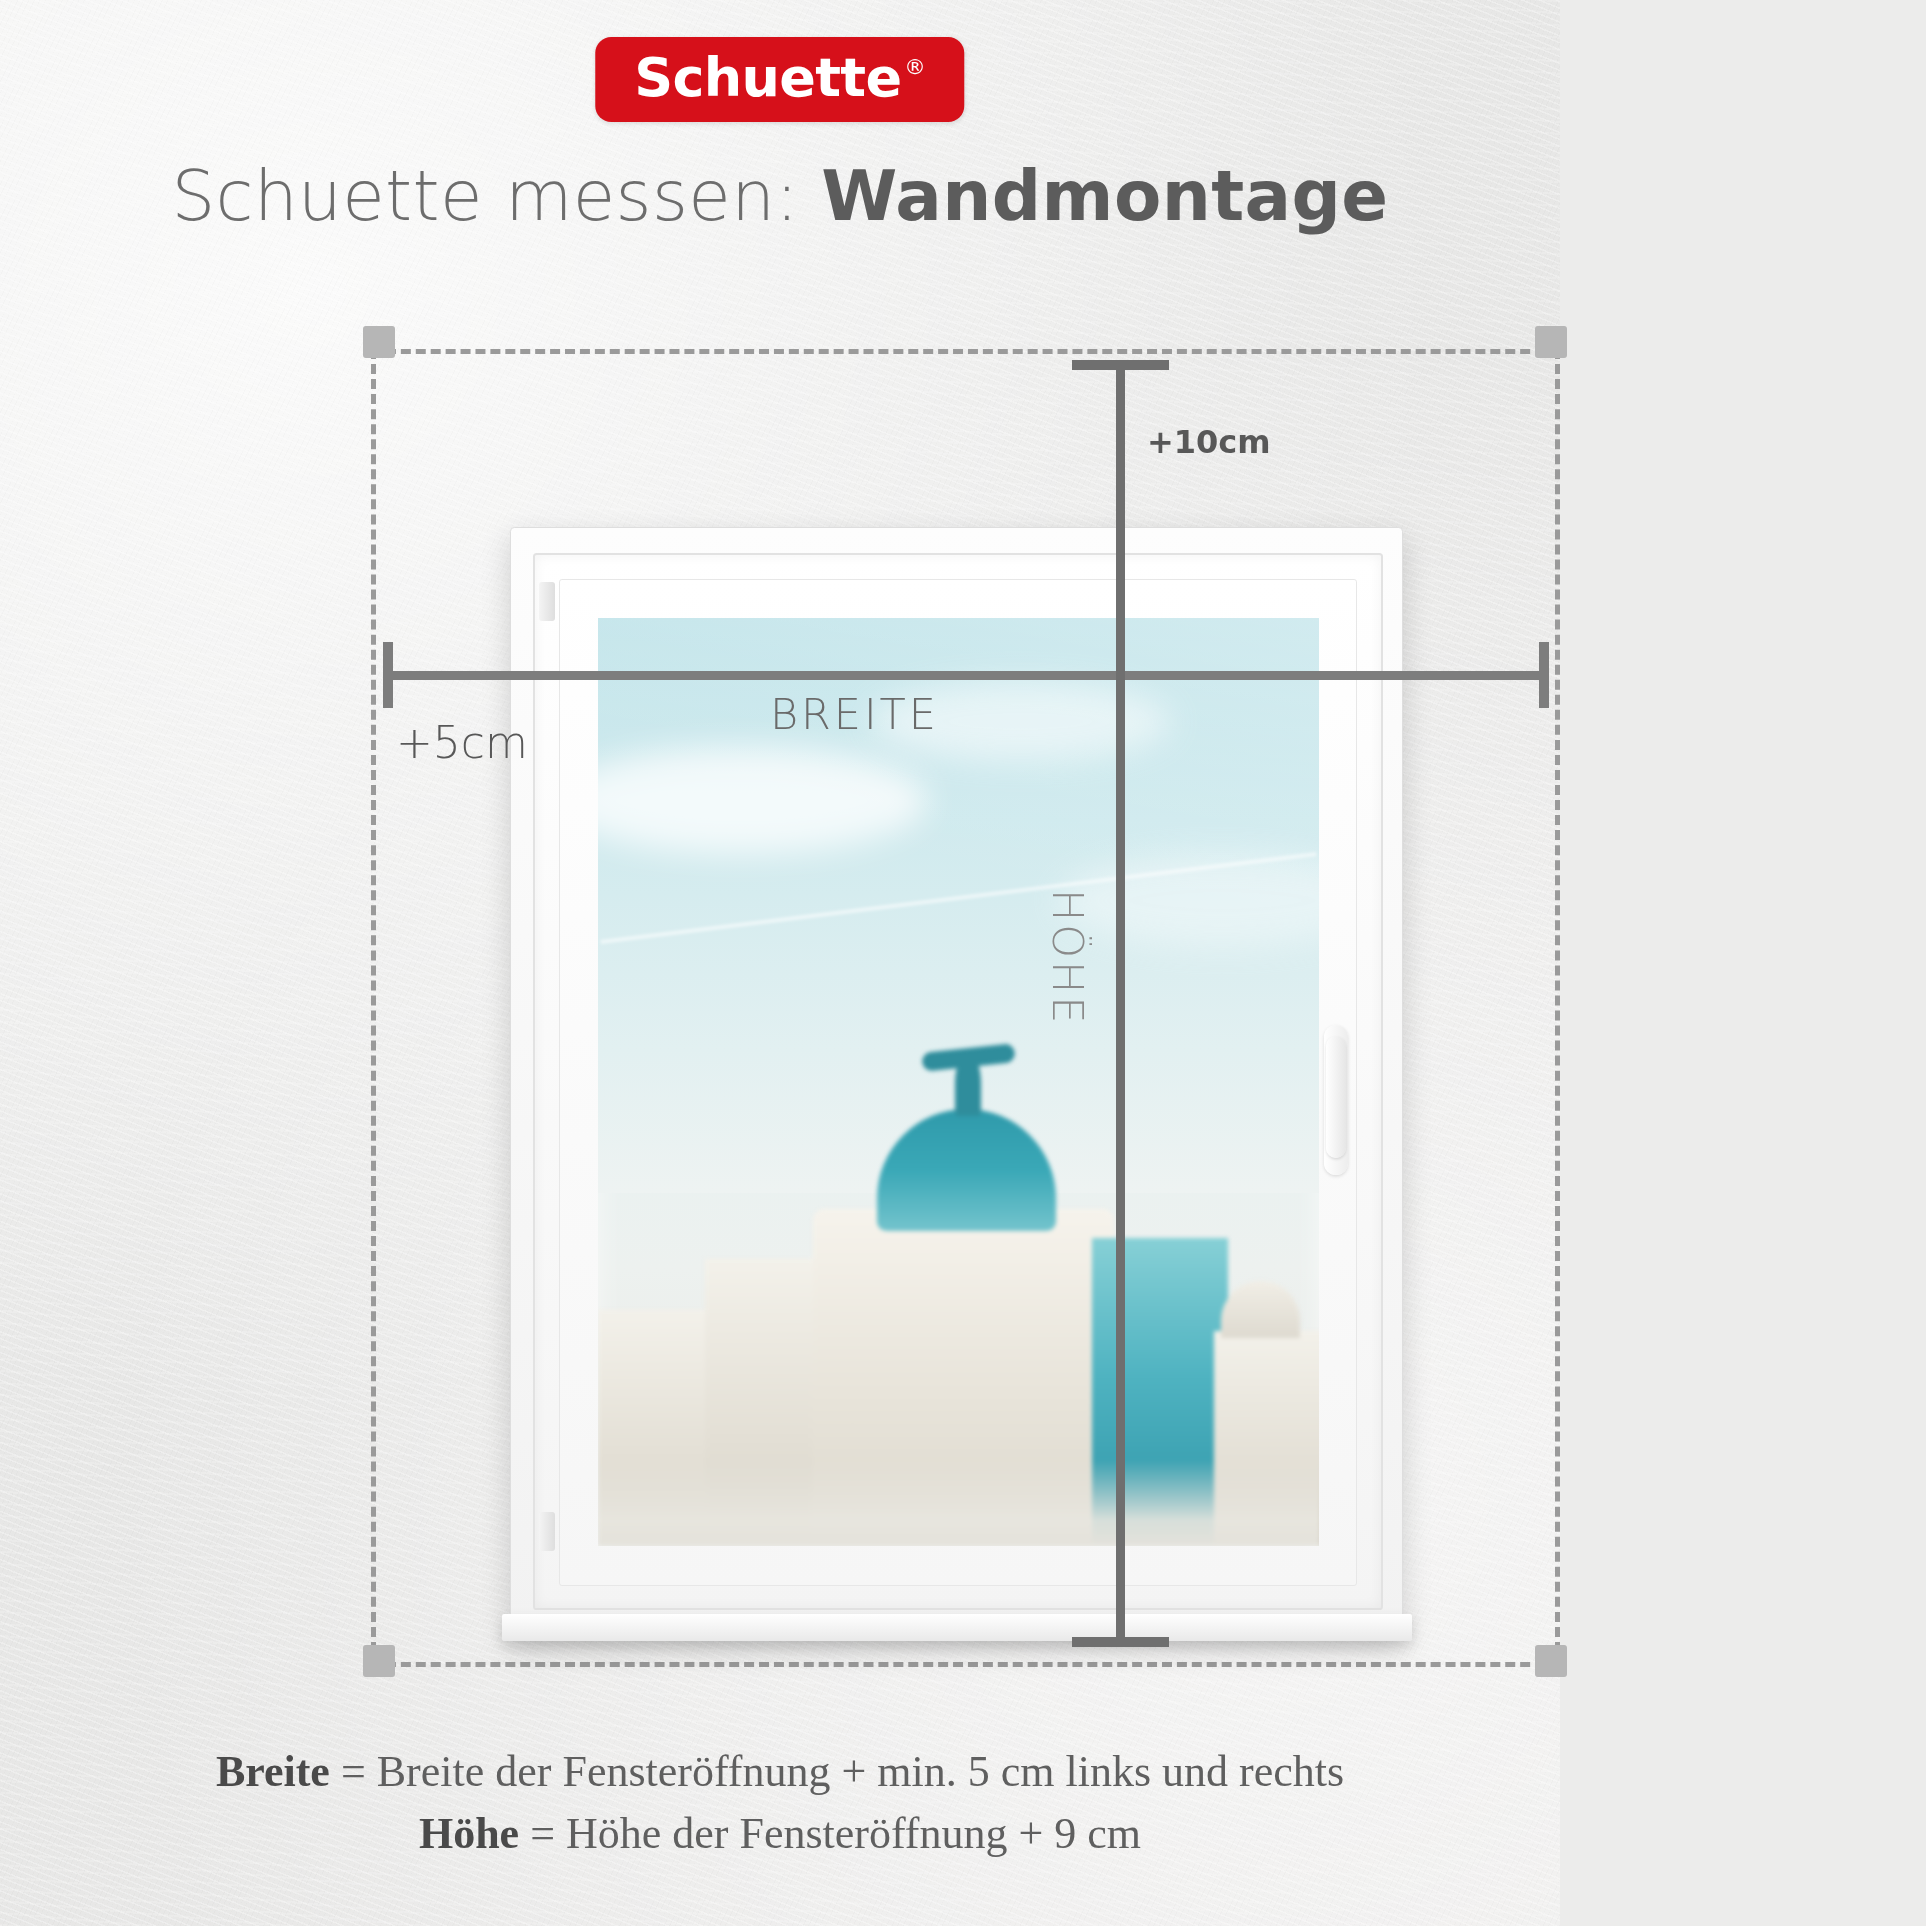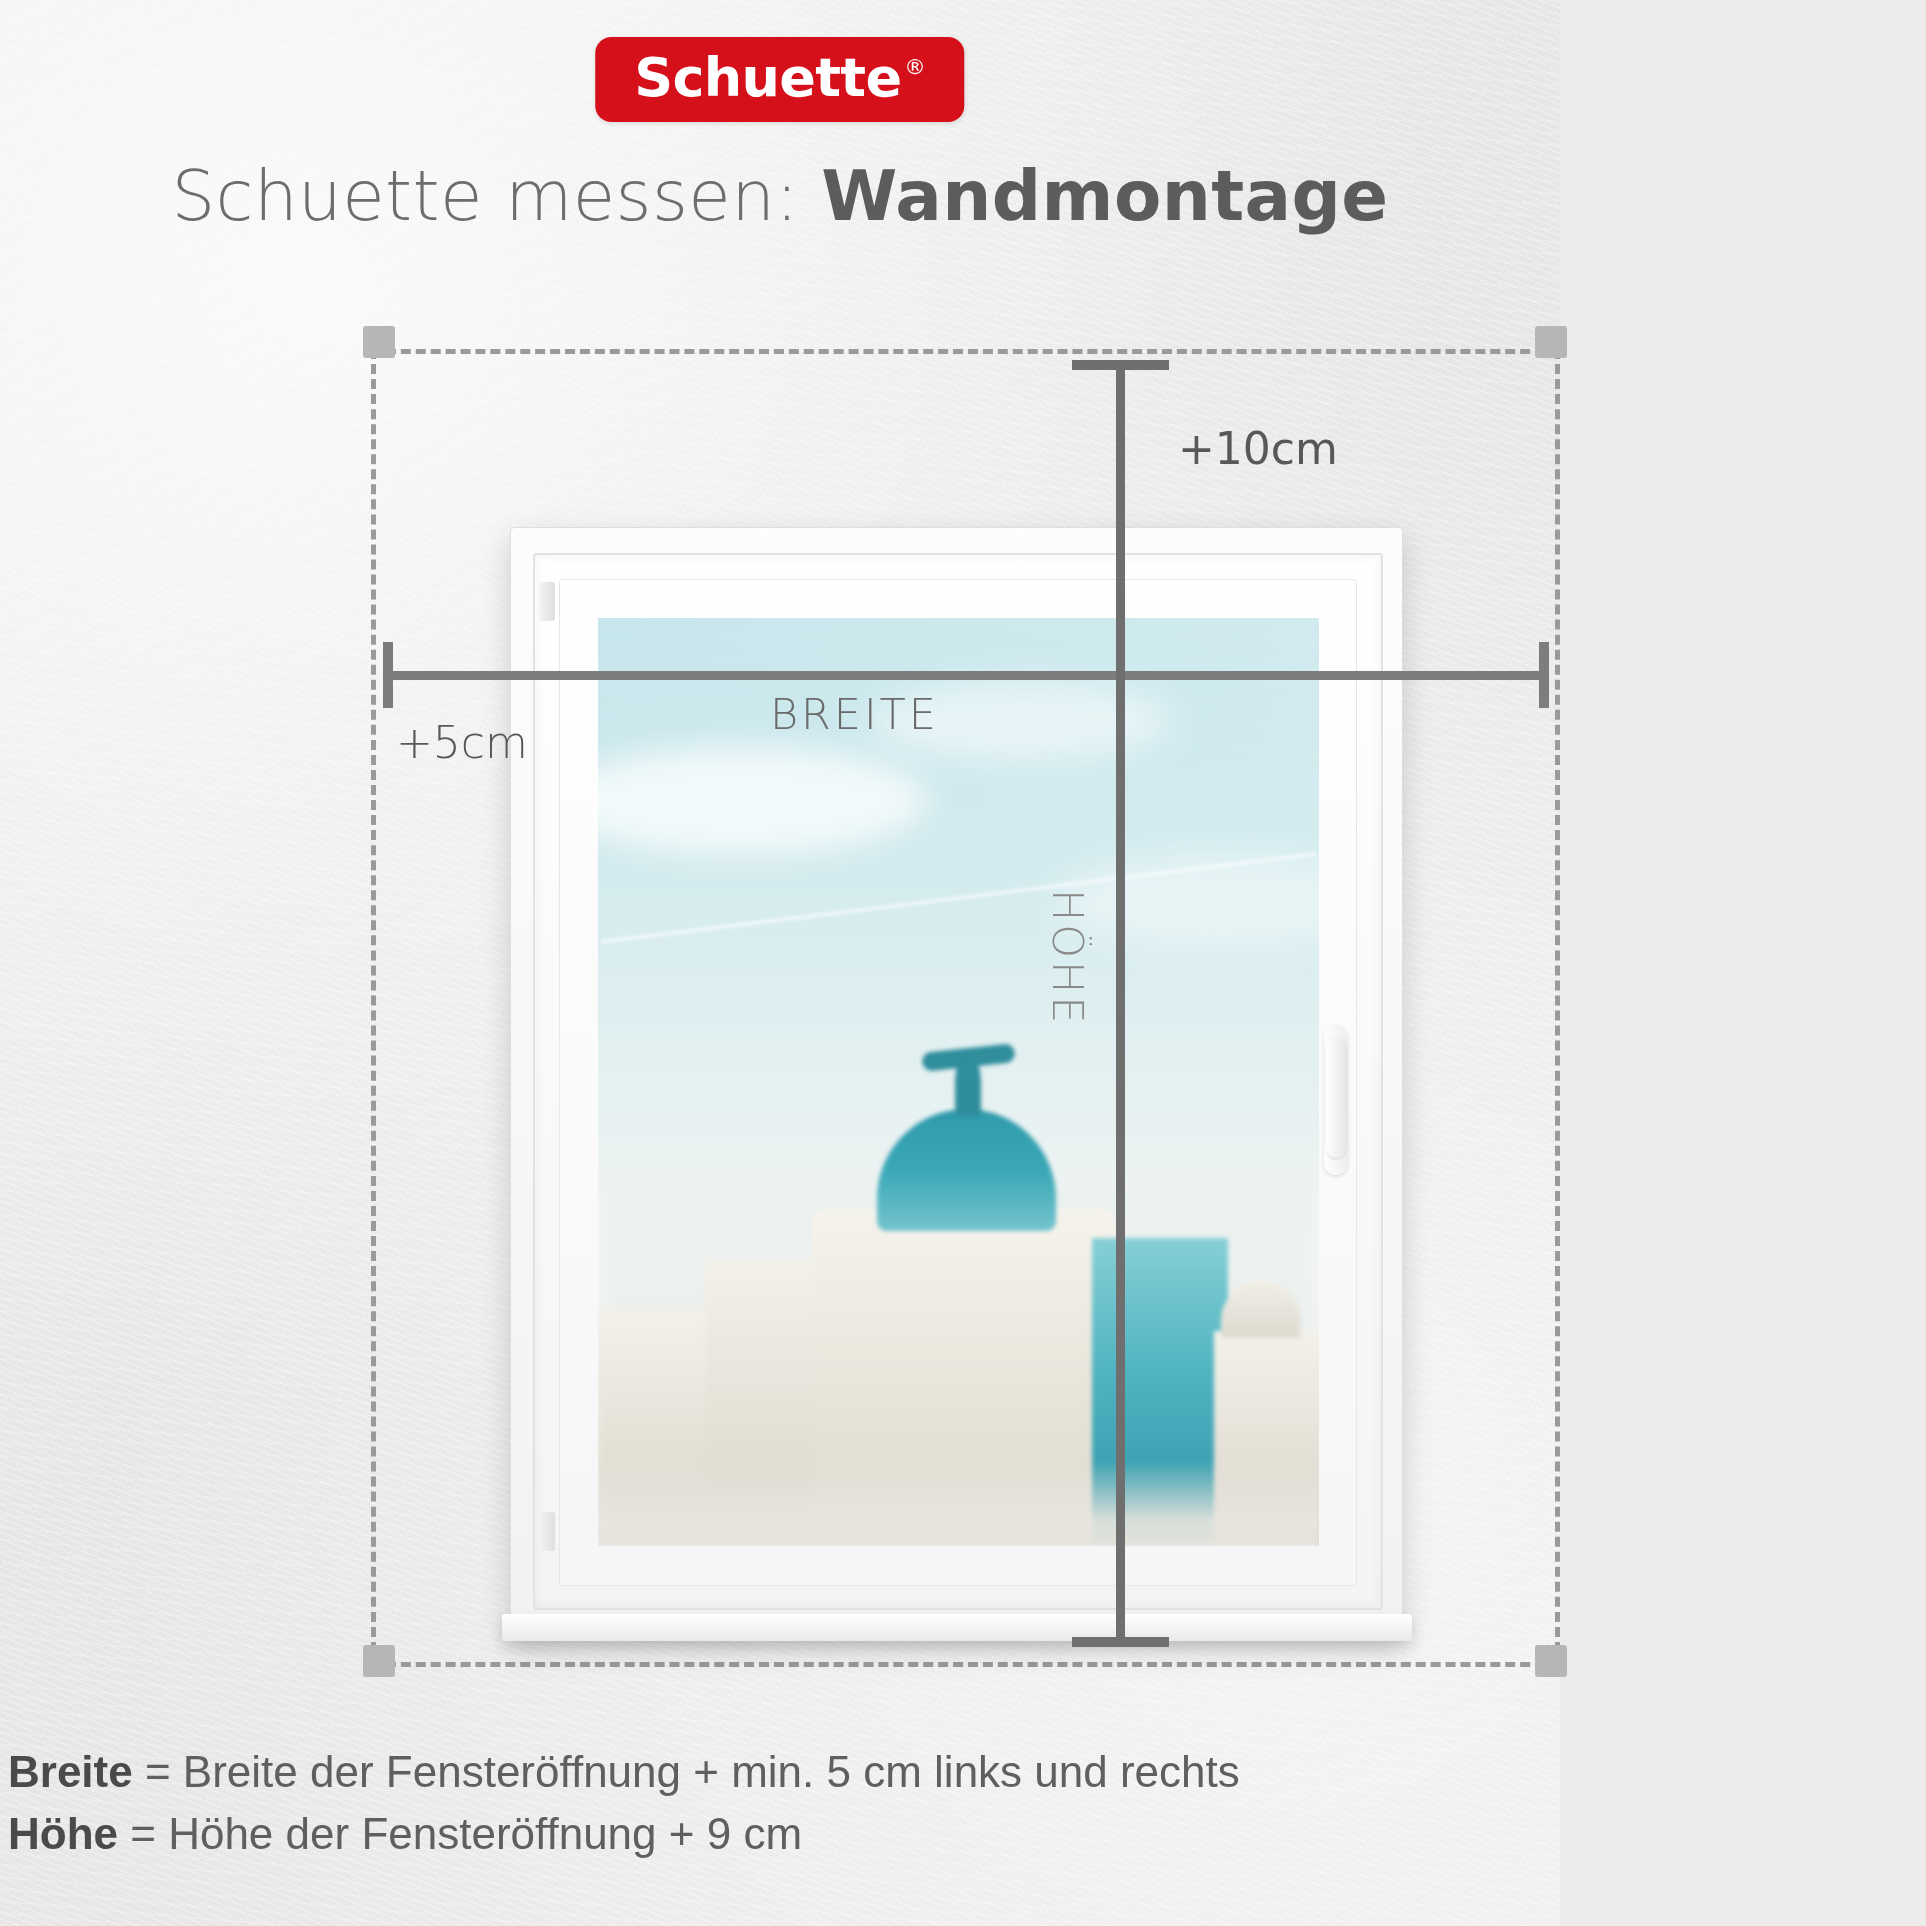--- a/index.html
+++ b/index.html
@@ -327,26 +327,25 @@
     top: 1637px;
     width: 97px;
     height: 10px;
     background: #6f6f6f;
   }
 
   .label-plus10 {
     position: absolute;
     left: 1147px;
     top: 423px;
-    font-size: 44px;
+    font-size: 32px;
     color: #585858;
-    font-weight: 400;
-    font-family: "DejaVu Sans", sans-serif;
-    white-space: nowrap;
-    margin-left: 31px;
+    font-weight: 700;
+    font-family: "DejaVu Sans", sans-serif;
+    white-space: nowrap;
   }
   .label-plus5 {
     position: absolute;
     left: 383px;
     top: 717px;
     font-size: 44px;
     color: #585858;
     font-weight: 300;
     font-family: "DejaVu Sans", sans-serif;
     white-space: nowrap;
@@ -373,26 +372,26 @@
     letter-spacing: 2.9px;
     font-family: "DejaVu Sans", sans-serif;
     white-space: nowrap;
     transform: rotate(90deg);
     transform-origin: left top;
   }
 
   
   .footer {
     position: absolute;
-    left: 8px;
+    left: 0;
     top: 1741px;
     width: 100%;
-    text-align: left;
+    text-align: center;
     color: #5f5f5f;
-    font-family: Liberation Sans, sans-serif;
+    font-family: Liberation Serif, serif;
     font-weight: 300;
   }
   .footer .row {
     font-size: 44px;
     line-height: 1.42;
     white-space: nowrap;
   }
   .footer .row b {
     font-weight: 700;
     color: #4a4a4a;

